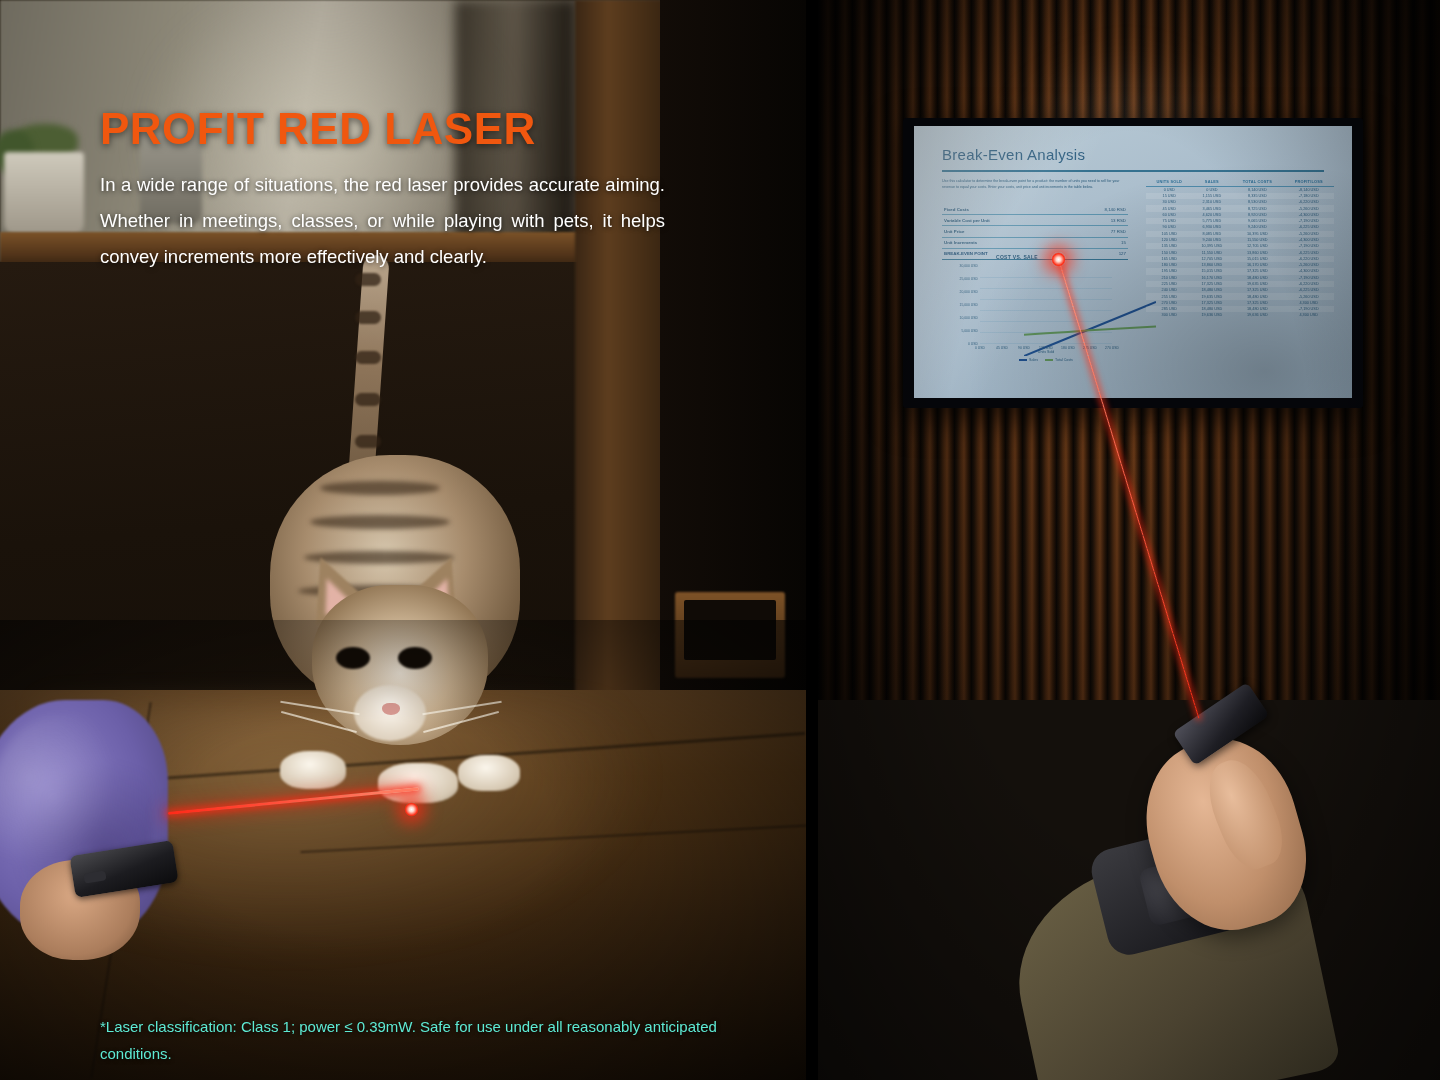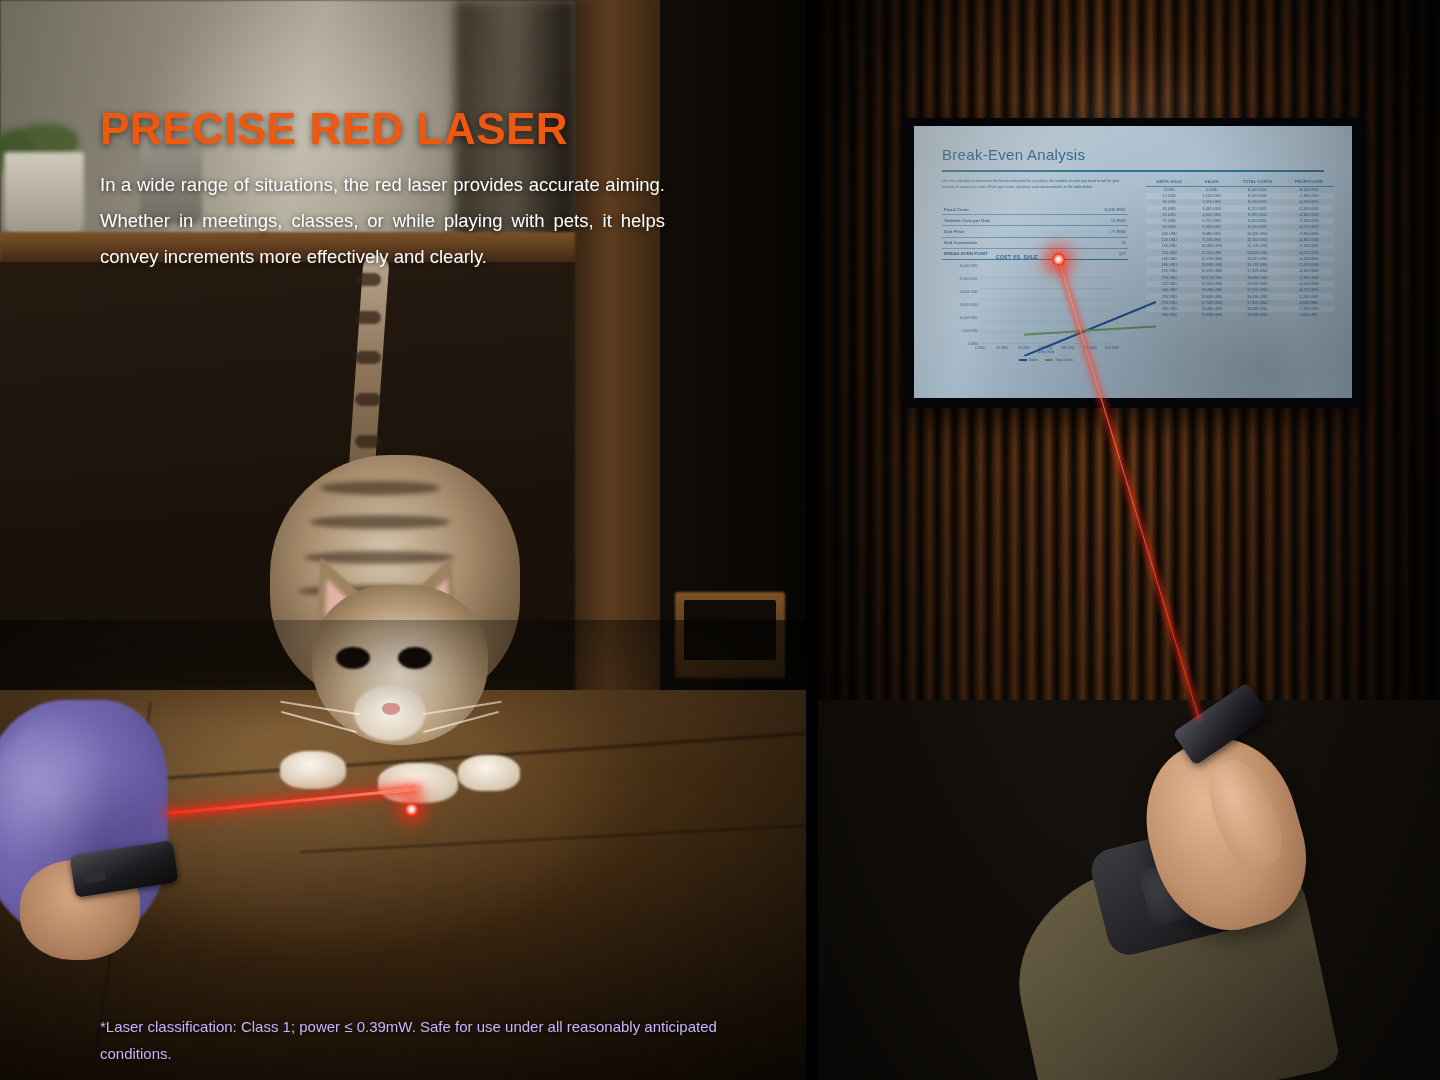--- a/index.html
+++ b/index.html
@@ -102,21 +102,21 @@
     background:linear-gradient(165deg,#4a4a4e,#1c1c20 55%,#0b0b0d);
     border-radius:7px;transform:rotate(-9deg);box-shadow:0 2px 6px rgba(0,0,0,.6);}
   .device-cat-btn{position:absolute;left:84px;top:872px;width:22px;height:10px;
     background:#2d2d32;border-radius:4px;transform:rotate(-9deg);}
 
   
   .headline{position:absolute;left:100px;top:75px;font-size:44px;font-weight:bold;
     letter-spacing:.5px;color:#F0570F;text-shadow:0 2px 7px rgba(0,0,0,.55);}
   .subcopy{position:absolute;left:100px;top:148px;width:565px;color:#fff;font-size:18.5px;
     line-height:36px;text-align:justify;text-shadow:0 1px 5px rgba(0,0,0,.75);}
-  .footnote{position:absolute;left:100px;top:998px;width:660px;color:#c4b5fd;font-size:15px;
+  .footnote{position:absolute;left:100px;top:998px;width:660px;color:#5eead4;font-size:15px;
     line-height:27px;text-shadow:0 1px 4px rgba(0,0,0,.8);}
 
   
   .divider{position:absolute;left:806px;top:0;width:12px;height:1080px;background:#000;}
 
   
   .panel-right{position:absolute;left:818px;top:0;width:622px;height:1080px;overflow:hidden;background:#14100c;}
   .slats{position:absolute;left:0;top:0;width:622px;height:700px;
     background:repeating-linear-gradient(90deg,
       #secondary 0, #0d0906 0px,#2c1a0d 3px,#6b3a18 7px,#8a4c20 10px,#45250f 14px,#180e07 17px);
@@ -249,21 +249,21 @@
     <div class="floor-vignette"></div>
 
     <div class="sleeve"></div>
     <div class="sleeve-tex"></div>
     <div class="hand-cat"></div>
     <div class="device-cat"></div>
     <div class="device-cat-btn"></div>
     <div class="beam-cat"></div>
     <div class="dot-cat"></div>
 
-    <h1 class="headline">PRECISE RED LASER</h1>
+    <h1 class="headline">PROFIT RED LASER</h1>
     <p class="subcopy">In a wide range of situations, the red laser provides accurate aiming. Whether in meetings, classes, or while playing with pets, it helps convey increments more effectively and clearly.</p>
     <p class="footnote">*Laser classification: Class 1; power ≤ 0.39mW. Safe for use under all reasonably anticipated conditions.</p>
   </div>
 
   <div class="divider"></div>
 
   <div class="panel-right">
     <div class="slats"></div>
     <div class="slats-glow"></div>
     <div class="slats-shade"></div>

